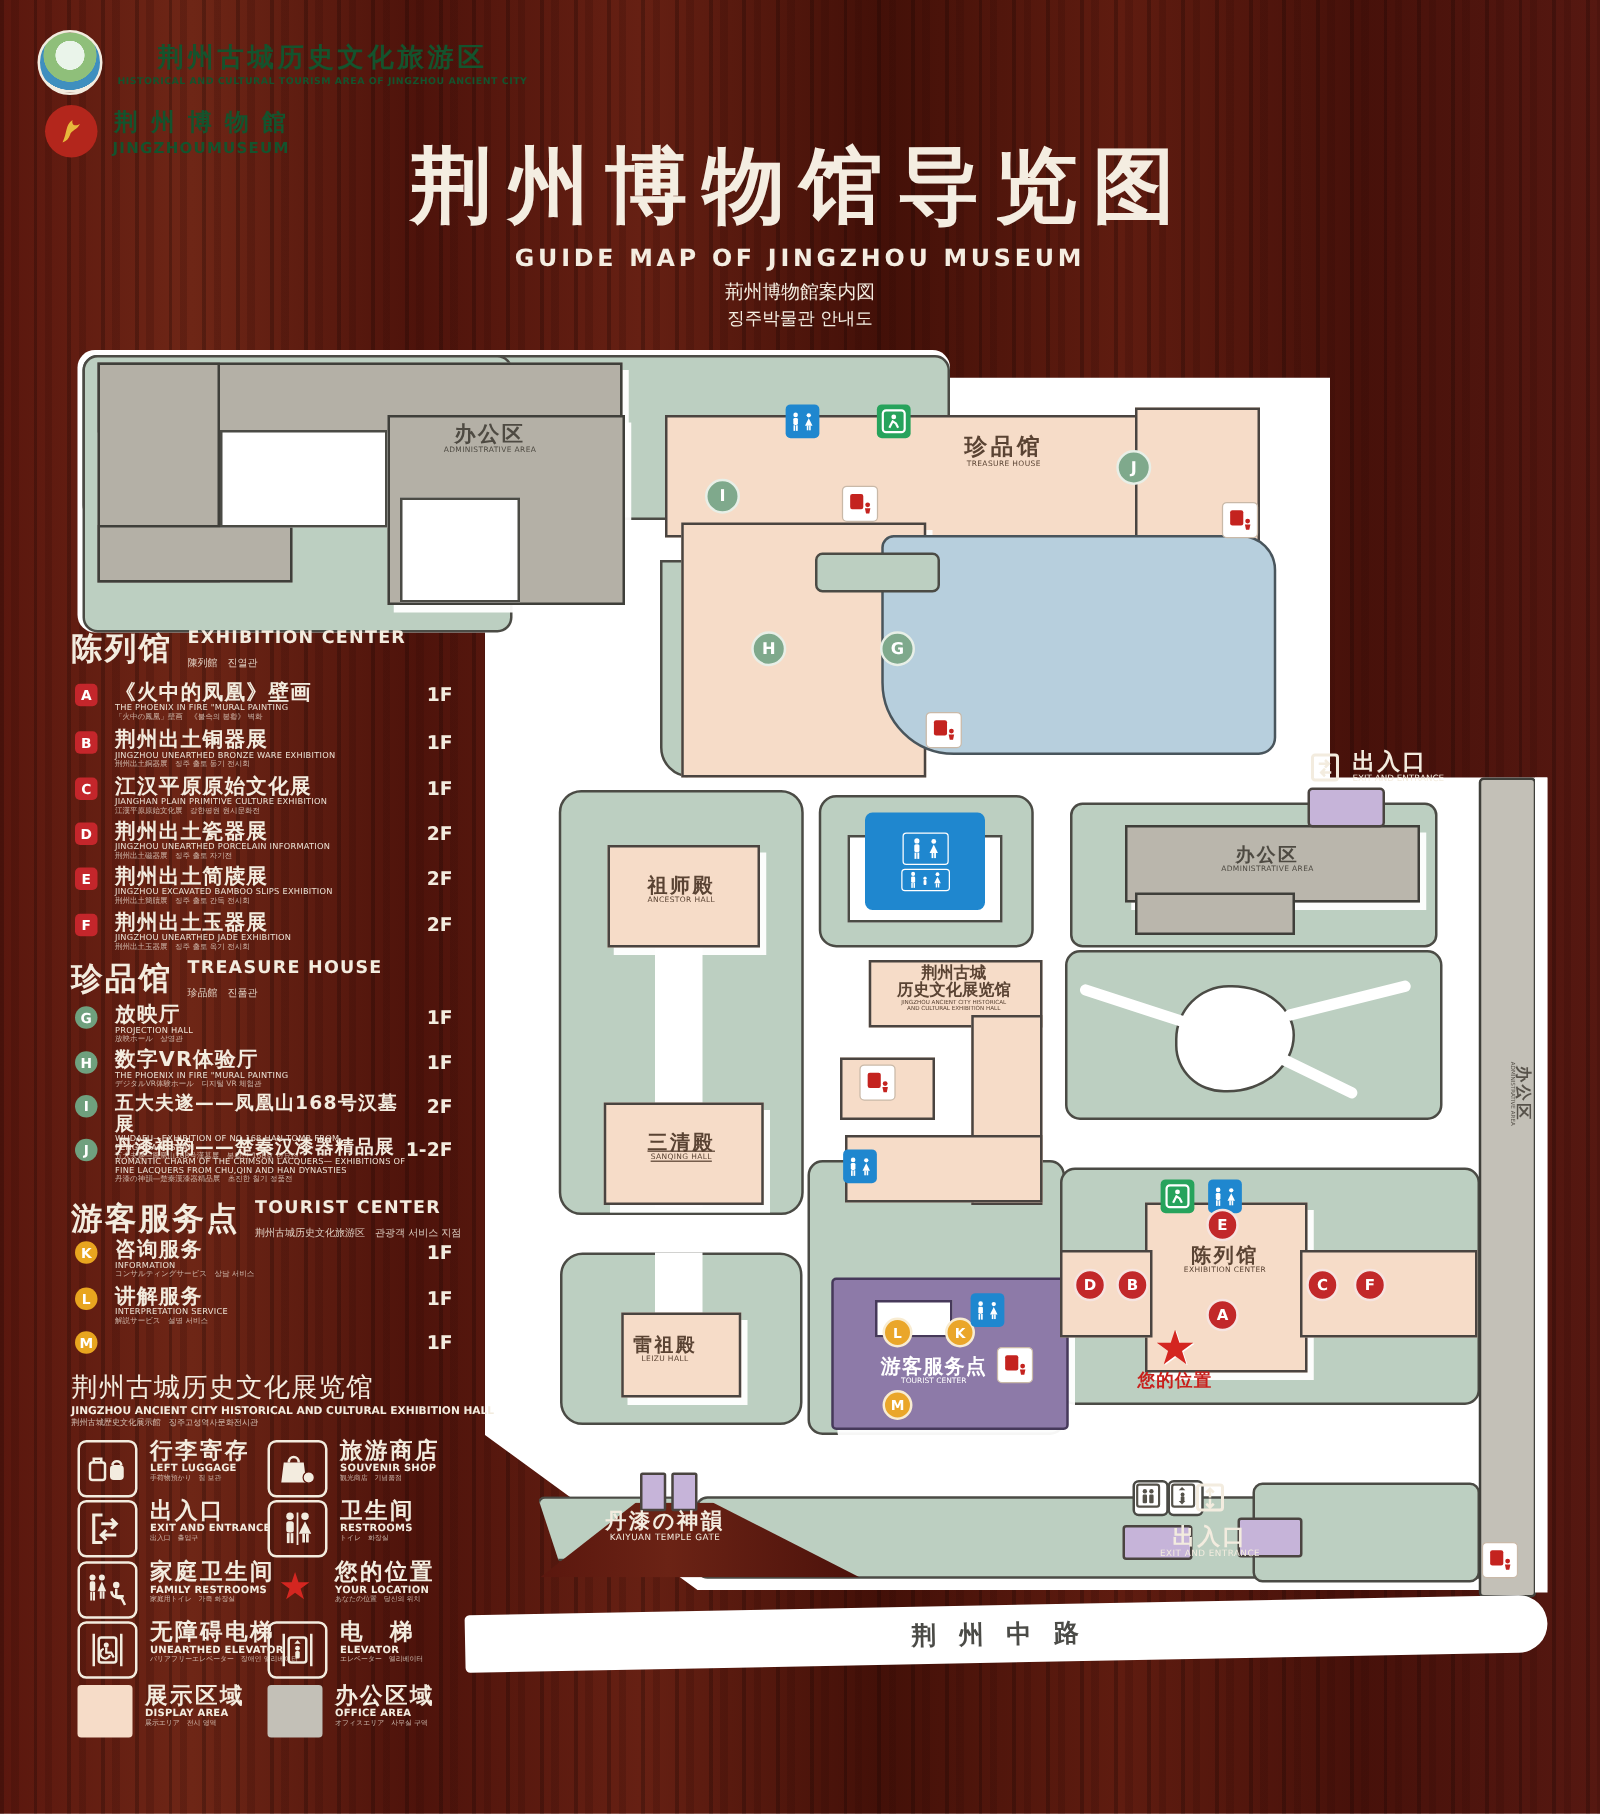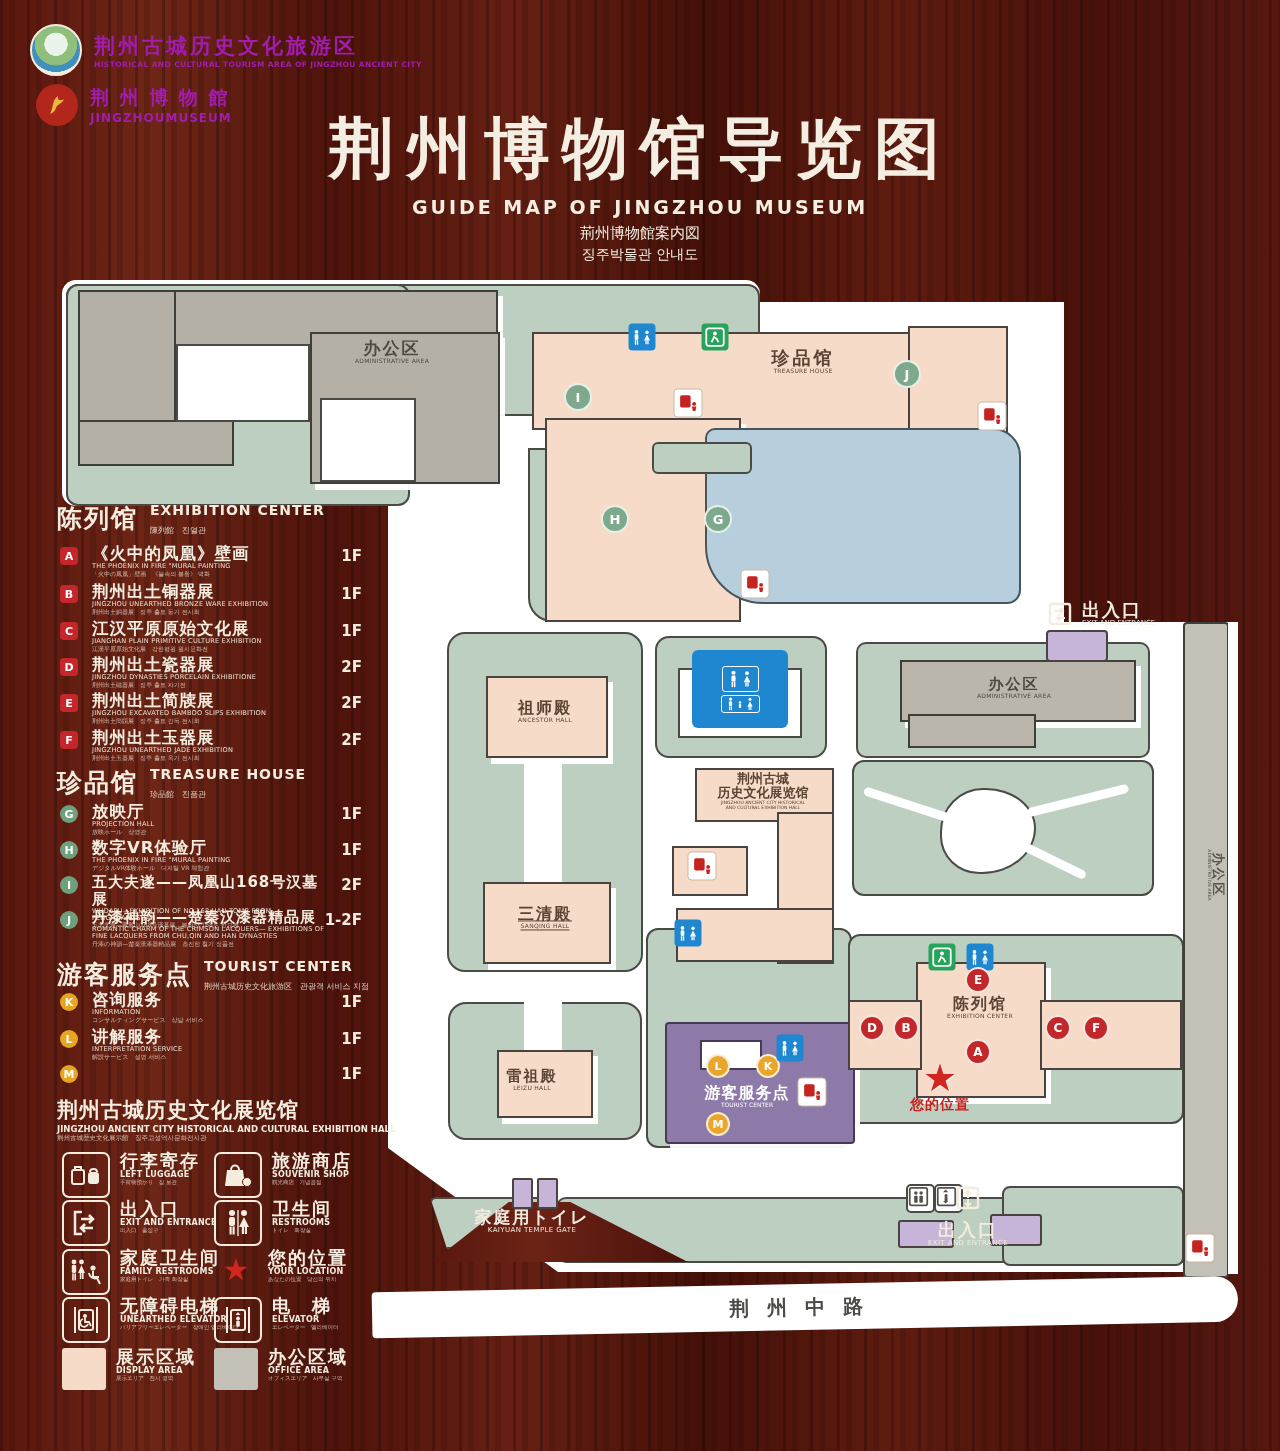--- a/index.html
+++ b/index.html
@@ -4,21 +4,21 @@
 <style>
   html,body{margin:0;padding:0;}
   body{
     width:1280px;height:1451px;position:relative;overflow:hidden;
     font-family:"DejaVu Sans","Liberation Sans",sans-serif;
     background:
       repeating-linear-gradient(90deg, rgba(15,3,2,.25) 0 3px, rgba(0,0,0,0) 3px 9px, rgba(45,9,5,.20) 9px 15px, rgba(0,0,0,0) 15px 27px),
       linear-gradient(90deg,#5a170e 0%,#6e2616 12%,#4e130b 26%,#662013 40%,#431008 55%,#5f1c10 70%,#47110a 85%,#561811 100%);
   }
   .abs{position:absolute;}
-  .cream{color:#a21caf;}
+  .cream{color:#14532d;text-align:center;}
   
   .g{position:absolute;background:#bccfc1;border:2px solid #4b4b45;border-radius:12px;}
   .wht{position:absolute;background:#ffffff;}
   .pk{position:absolute;background:#f6dcc8;border:2px solid #4a4440;}
   .gb{position:absolute;background:#b4b0a6;border:2px solid #3f3f3a;}
   .bl{position:absolute;background:#b7cfdd;border:2px solid #49555c;}
   .pu{position:absolute;background:#8d7aa8;border:2px solid #46395a;}
   .lav{position:absolute;background:#c6b4d9;border:2px solid #4a4440;}
   .wood{position:absolute;background:linear-gradient(90deg,#5a170e,#6b2315 40%,#4c120b);}
   .shadow{box-shadow:5px 6px 0 rgba(255,255,255,.95);}
@@ -58,21 +58,21 @@
                color:#fff;font-size:11px;font-weight:bold;}
   .badge.bred{background:#c4262b;border-radius:4px;}
   .badge.bgrn{background:#6fa07e;border-radius:50%;}
   .badge.borg{background:#e8a51f;border-radius:50%;}
   .lrow .ltxt{margin-left:32px;width:238px;line-height:1.12;}
   .lrow .cn{font-size:16.5px;font-weight:bold;letter-spacing:1px;}
   .lrow .en{font-size:6.6px;letter-spacing:.2px;opacity:.95;}
   .lrow .sub{font-size:6px;opacity:.7;}
   .lrow .fl{position:absolute;right:8px;top:2px;font-size:15px;font-weight:bold;}
   .note{position:absolute;left:57px;color:#f3ecdf;}
-  .note .cn{font-size:21px;font-weight:bold;letter-spacing:1px;}
+  .note .cn{font-size:21px;font-weight:normal;letter-spacing:1px;}
   .note .en{font-size:8.5px;font-weight:bold;}
   .note .sub{font-size:6.5px;opacity:.75;}
   .symrow{position:absolute;display:flex;gap:10px;color:#f3ecdf;align-items:flex-start;}
   .symbox{width:44px;height:42px;border:2.5px solid #f3ecdf;border-radius:7px;flex:0 0 auto;
           display:flex;align-items:center;justify-content:center;}
   .symtxt .cn{font-size:18px;font-weight:bold;letter-spacing:2px;line-height:1;}
   .symtxt .en{font-size:8px;font-weight:bold;letter-spacing:.2px;}
   .symtxt .sub{font-size:5.5px;opacity:.7;}
   .swatch{width:44px;height:42px;border-radius:3px;flex:0 0 auto;}
   svg{display:block;}
@@ -412,21 +412,21 @@
 </div>
 <div class="wlab" style="left:968px;top:1220px;">
   <div class="cn">出入口</div>
   <div class="en">EXIT AND ENTRANCE</div>
 </div>
 
 <div class="wood" style="left:432px;top:1202px;width:256px;height:60px;clip-path:polygon(30% 0,54% 0,100% 100%,0 100%);"></div>
 <div class="lav" style="left:512px;top:1178px;width:17px;height:27px;border-radius:2px;"></div>
 <div class="lav" style="left:537px;top:1178px;width:17px;height:27px;border-radius:2px;"></div>
 <div class="wlab" style="left:532px;top:1208px;">
-  <div class="cn" style="font-size:17px;">家庭用トイレ</div>
+  <div class="cn" style="font-size:17px;">丹漆の神韻</div>
   <div class="en">KAIYUAN TEMPLE GATE</div>
 </div>
 <div class="abs" style="left:372px;top:1284px;width:866px;height:46px;background:#fff;border-radius:4px 24px 24px 4px;transform:rotate(-1.1deg);display:flex;align-items:center;justify-content:center;">
   <span style="font-size:20px;font-weight:bold;color:#4b4b47;letter-spacing:18px;">荆州中路</span>
 </div>
 
 <div class="sec" style="top:502px;">
   <span class="big">陈列馆</span>
   <span class="side"><span class="en" style="display:block;">EXHIBITION CENTER</span><span class="sub">陳列館　진열관</span></span>
 </div>
@@ -454,21 +454,21 @@
       <div class="cn">江汉平原原始文化展</div>
       <div class="en">JIANGHAN PLAIN PRIMITIVE CULTURE EXHIBITION</div>
       <div class="sub">江漢平原原始文化展　강한평원 원시문화전</div>
     </div>
   <span class="fl">1F</span>
 </div>
 <div class="lrow" style="top:656px;">
   <span class="badge bred">D</span>
   <div class="ltxt">
       <div class="cn">荆州出土瓷器展</div>
-      <div class="en">JINGZHOU DYNASTIES PORCELAIN EXHIBITIONE</div>
+      <div class="en">JINGZHOU UNEARTHED PORCELAIN INFORMATION</div>
       <div class="sub">荆州出土磁器展　징주 출토 자기전</div>
     </div>
   <span class="fl">2F</span>
 </div>
 <div class="lrow" style="top:692px;">
   <span class="badge bred">E</span>
   <div class="ltxt">
       <div class="cn">荆州出土简牍展</div>
       <div class="en">JINGZHOU EXCAVATED BAMBOO SLIPS EXHIBITION</div>
       <div class="sub">荆州出土簡牘展　징주 출토 간독 전시회</div>

